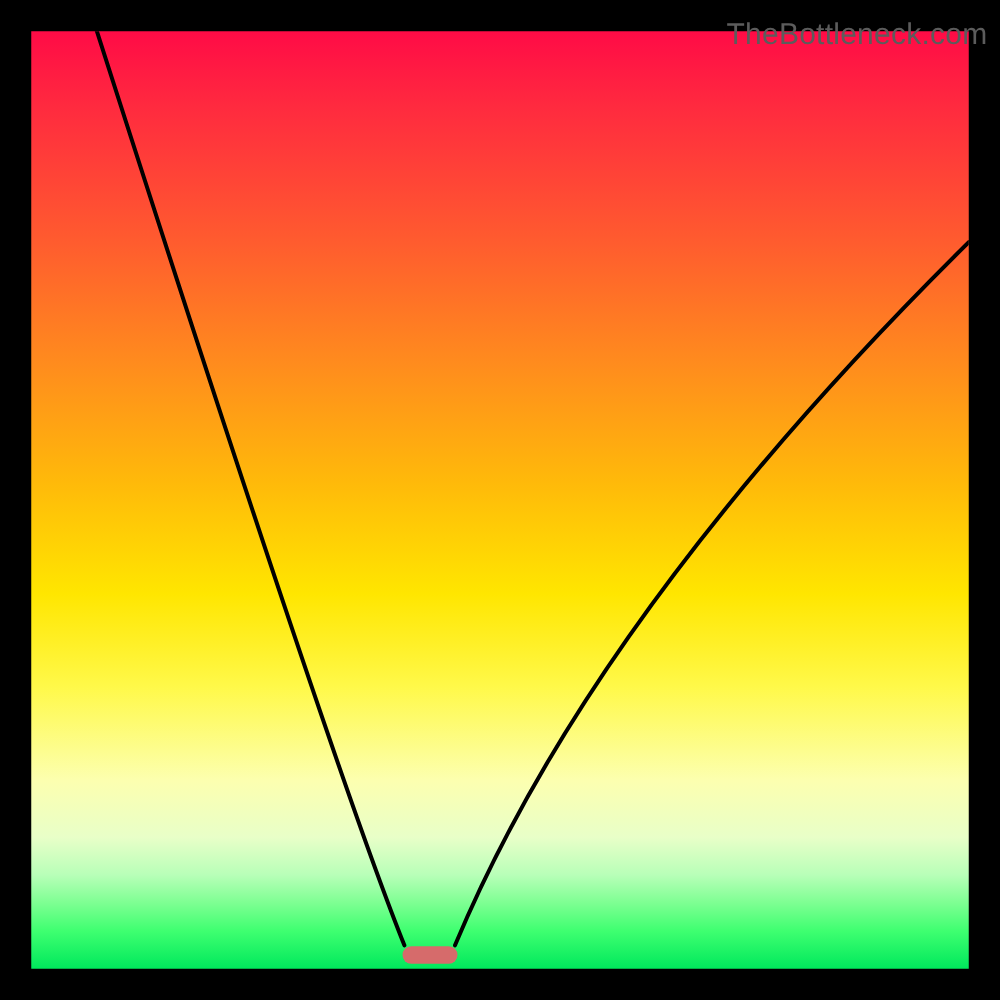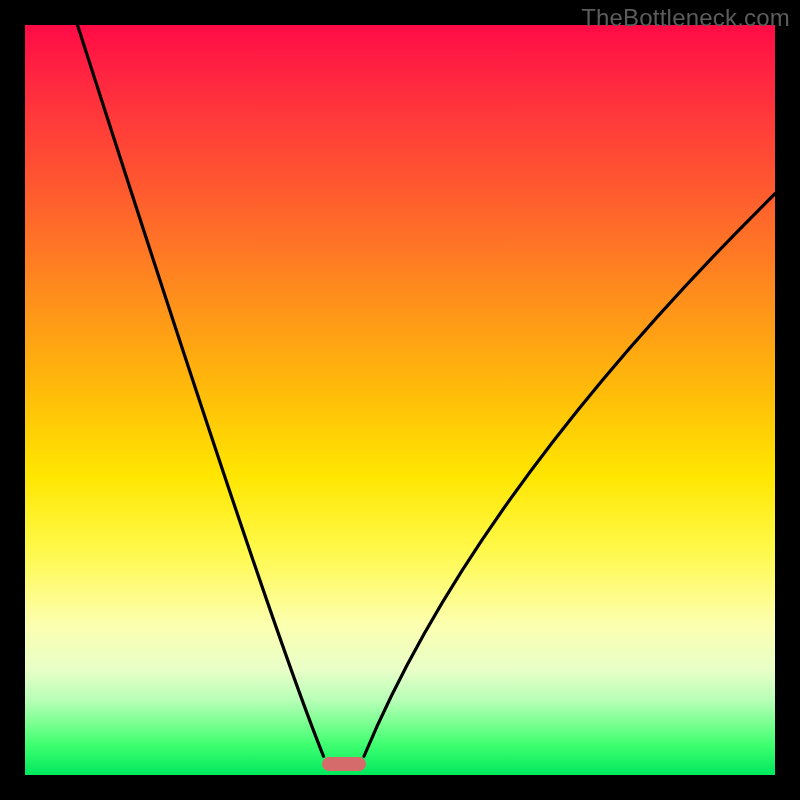--- a/index.html
+++ b/index.html
@@ -28,21 +28,21 @@
       #fcffb0 80%,
       #e8ffc8 86%,
       #b8ffb8 90%,
       #7dff92 93%,
       #3eff70 96%,
       #00e85c 100%
     );
   }
   .watermark {
     position: absolute;
-    top: 4px;
+    top: 14px;
     right: 10px;
     color: #5c5c5c;
     font-size: 24px;
     letter-spacing: 0.2px;
     z-index: 5;
   }
   .marker {
     position: absolute;
     width: 44px;
     height: 14px;

